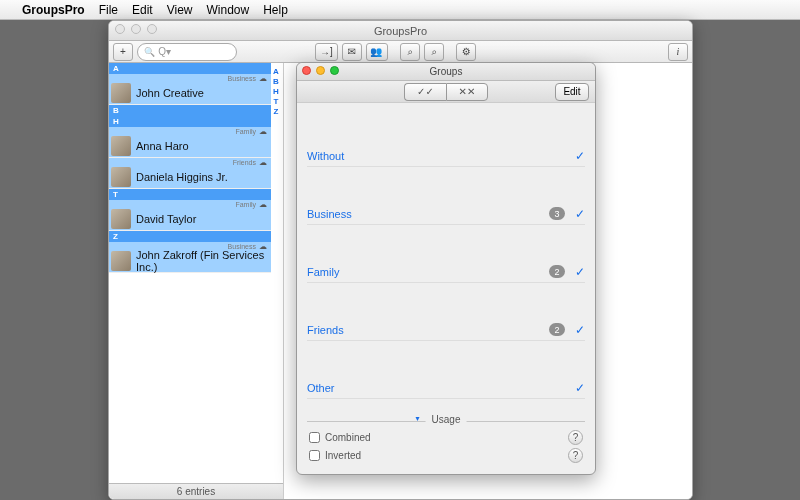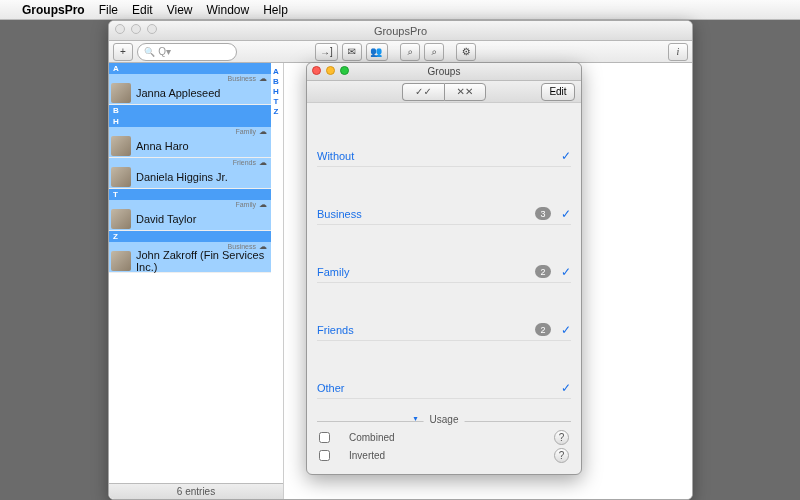--- a/index.html
+++ b/index.html
@@ -31,21 +31,21 @@
   .row-wrap { border-bottom:1px solid #eee;}
   .row-sel { background:#9fd1ff;}
   .meta { height:8px; font-size:7px; color:#7a7a7a; text-align:right; padding-right:4px; display:flex; justify-content:flex-end; align-items:center; gap:3px;}
   .meta::after{ content:"☁"; font-size:8px; color:#555;}
   .contact { height:22px; display:flex; align-items:center; gap:5px; padding:0 2px;}
   .avatar { width:20px; height:20px; border-radius:2px; background:linear-gradient(135deg,#c3b8a6,#8e7f6b); flex:0 0 auto;}
   .contact-name { font-size:11px; color:#111;}
   .status { position:absolute; bottom:0; left:0; right:0; height:16px; background:linear-gradient(#eee,#ddd); border-top:1px solid #bbb; font-size:10px; color:#555; display:flex; align-items:center; justify-content:center;}
 
   
-  .sheet { position:absolute; left:306px; top:62px; width:276px; background:#efefef; border:1px solid #999; border-radius:6px; box-shadow:0 6px 20px rgba(0,0,0,0.35);}
+  .sheet { position:absolute; left:296px; top:62px; width:300px; background:#efefef; border:1px solid #999; border-radius:6px; box-shadow:0 6px 20px rgba(0,0,0,0.35);}
   .sheet-title { height:18px; background:linear-gradient(#efefef,#dcdcdc); border-bottom:1px solid #bbb; display:flex; align-items:center; justify-content:center; font-size:10px; color:#444; position:relative; border-radius:6px 6px 0 0;}
   .sheet-traffic { position:absolute; left:5px; top:3px; display:flex; gap:5px;}
   .sheet-traffic .r{width:9px;height:9px;border-radius:50%;background:#ff5f57;border:1px solid #d43d35;}
   .sheet-traffic .y{width:9px;height:9px;border-radius:50%;background:#ffbd2e;border:1px solid #d6981a;}
   .sheet-traffic .g{width:9px;height:9px;border-radius:50%;background:#28c940;border:1px solid #1a9e30;}
   .sheet-tb { height:22px; display:flex; align-items:center; justify-content:center; gap:0; position:relative; background:linear-gradient(#efefef,#dcdcdc); border-bottom:1px solid #ccc;}
   .seg { height:18px; width:42px; background:linear-gradient(#fefefe,#e2e2e2); border:1px solid #999; font-size:10px; display:flex; align-items:center; justify-content:center; color:#555;}
   .seg.l{border-radius:4px 0 0 4px; border-right:none;}
   .seg.r{border-radius:0 4px 4px 0;}
   .edit { position:absolute; right:6px; height:18px; width:34px; background:linear-gradient(#fefefe,#e2e2e2); border:1px solid #999; border-radius:4px; font-size:10px; display:flex; align-items:center; justify-content:center;}
@@ -54,21 +54,21 @@
   .g-row:last-of-type{border-bottom:none;}
   .g-name { color:#1a6fe8;}
   .g-right { display:flex; align-items:center; gap:10px;}
   .badge { min-width:16px; height:13px; padding:0 4px; border-radius:7px; background:#8f8f8f; color:#fff; font-size:9px; display:flex; align-items:center; justify-content:center;}
   .chk { color:#1a6fe8; font-size:12px;}
   .usage-sep { position:relative; height:14px; margin-top:15px;}
   .usage-sep::before{ content:""; position:absolute; left:0; right:0; top:7px; border-top:1px solid #c5c5c5;}
   .usage-lbl { position:absolute; left:50%; transform:translateX(-50%); top:0; background:#efefef; padding:0 6px; font-size:10px; color:#555;}
   .usage-lbl::before{ content:"▾"; font-size:8px; color:#1a6fe8; position:absolute; left:-10px; top:0;}
   .opt-row { height:18px; display:flex; align-items:center; justify-content:space-between; font-size:10px; color:#555; padding:0 2px;}
-  .opt-row label{ display:flex; align-items:center; gap:19px;}
+  .opt-row label{ display:flex; align-items:center; gap:5px;}
   .opt-row input[type=checkbox]{ width:11px; height:11px;}
   .help { width:15px; height:15px; border-radius:50%; border:1px solid #aaa; background:linear-gradient(#fff,#ddd); font-size:10px; color:#555; display:flex; align-items:center; justify-content:center;}
 </style>
 </head>
 <body>
 
 <div class="menubar">
   <span class="apple"></span>
   <span class="appname">GroupsPro</span>
   <span>File</span>
@@ -123,21 +123,21 @@
         <span>T</span>
         <span>Z</span>
       </div>
       <div class="list">
 
         <div class="section-hdr">A</div>
         <div class="row-wrap row-sel">
           <div class="meta">Business</div>
           <div class="contact">
               <div class="avatar"></div>
-              <span class="contact-name">Janna Appleseed</span>
+              <span class="contact-name">John Creative</span>
             </div>
         </div>
 
         <div class="section-hdr">B</div>
 
         <div class="section-hdr">H</div>
         <div class="row-wrap row-sel">
           <div class="meta">Family</div>
           <div class="contact">
               <div class="avatar"></div>

